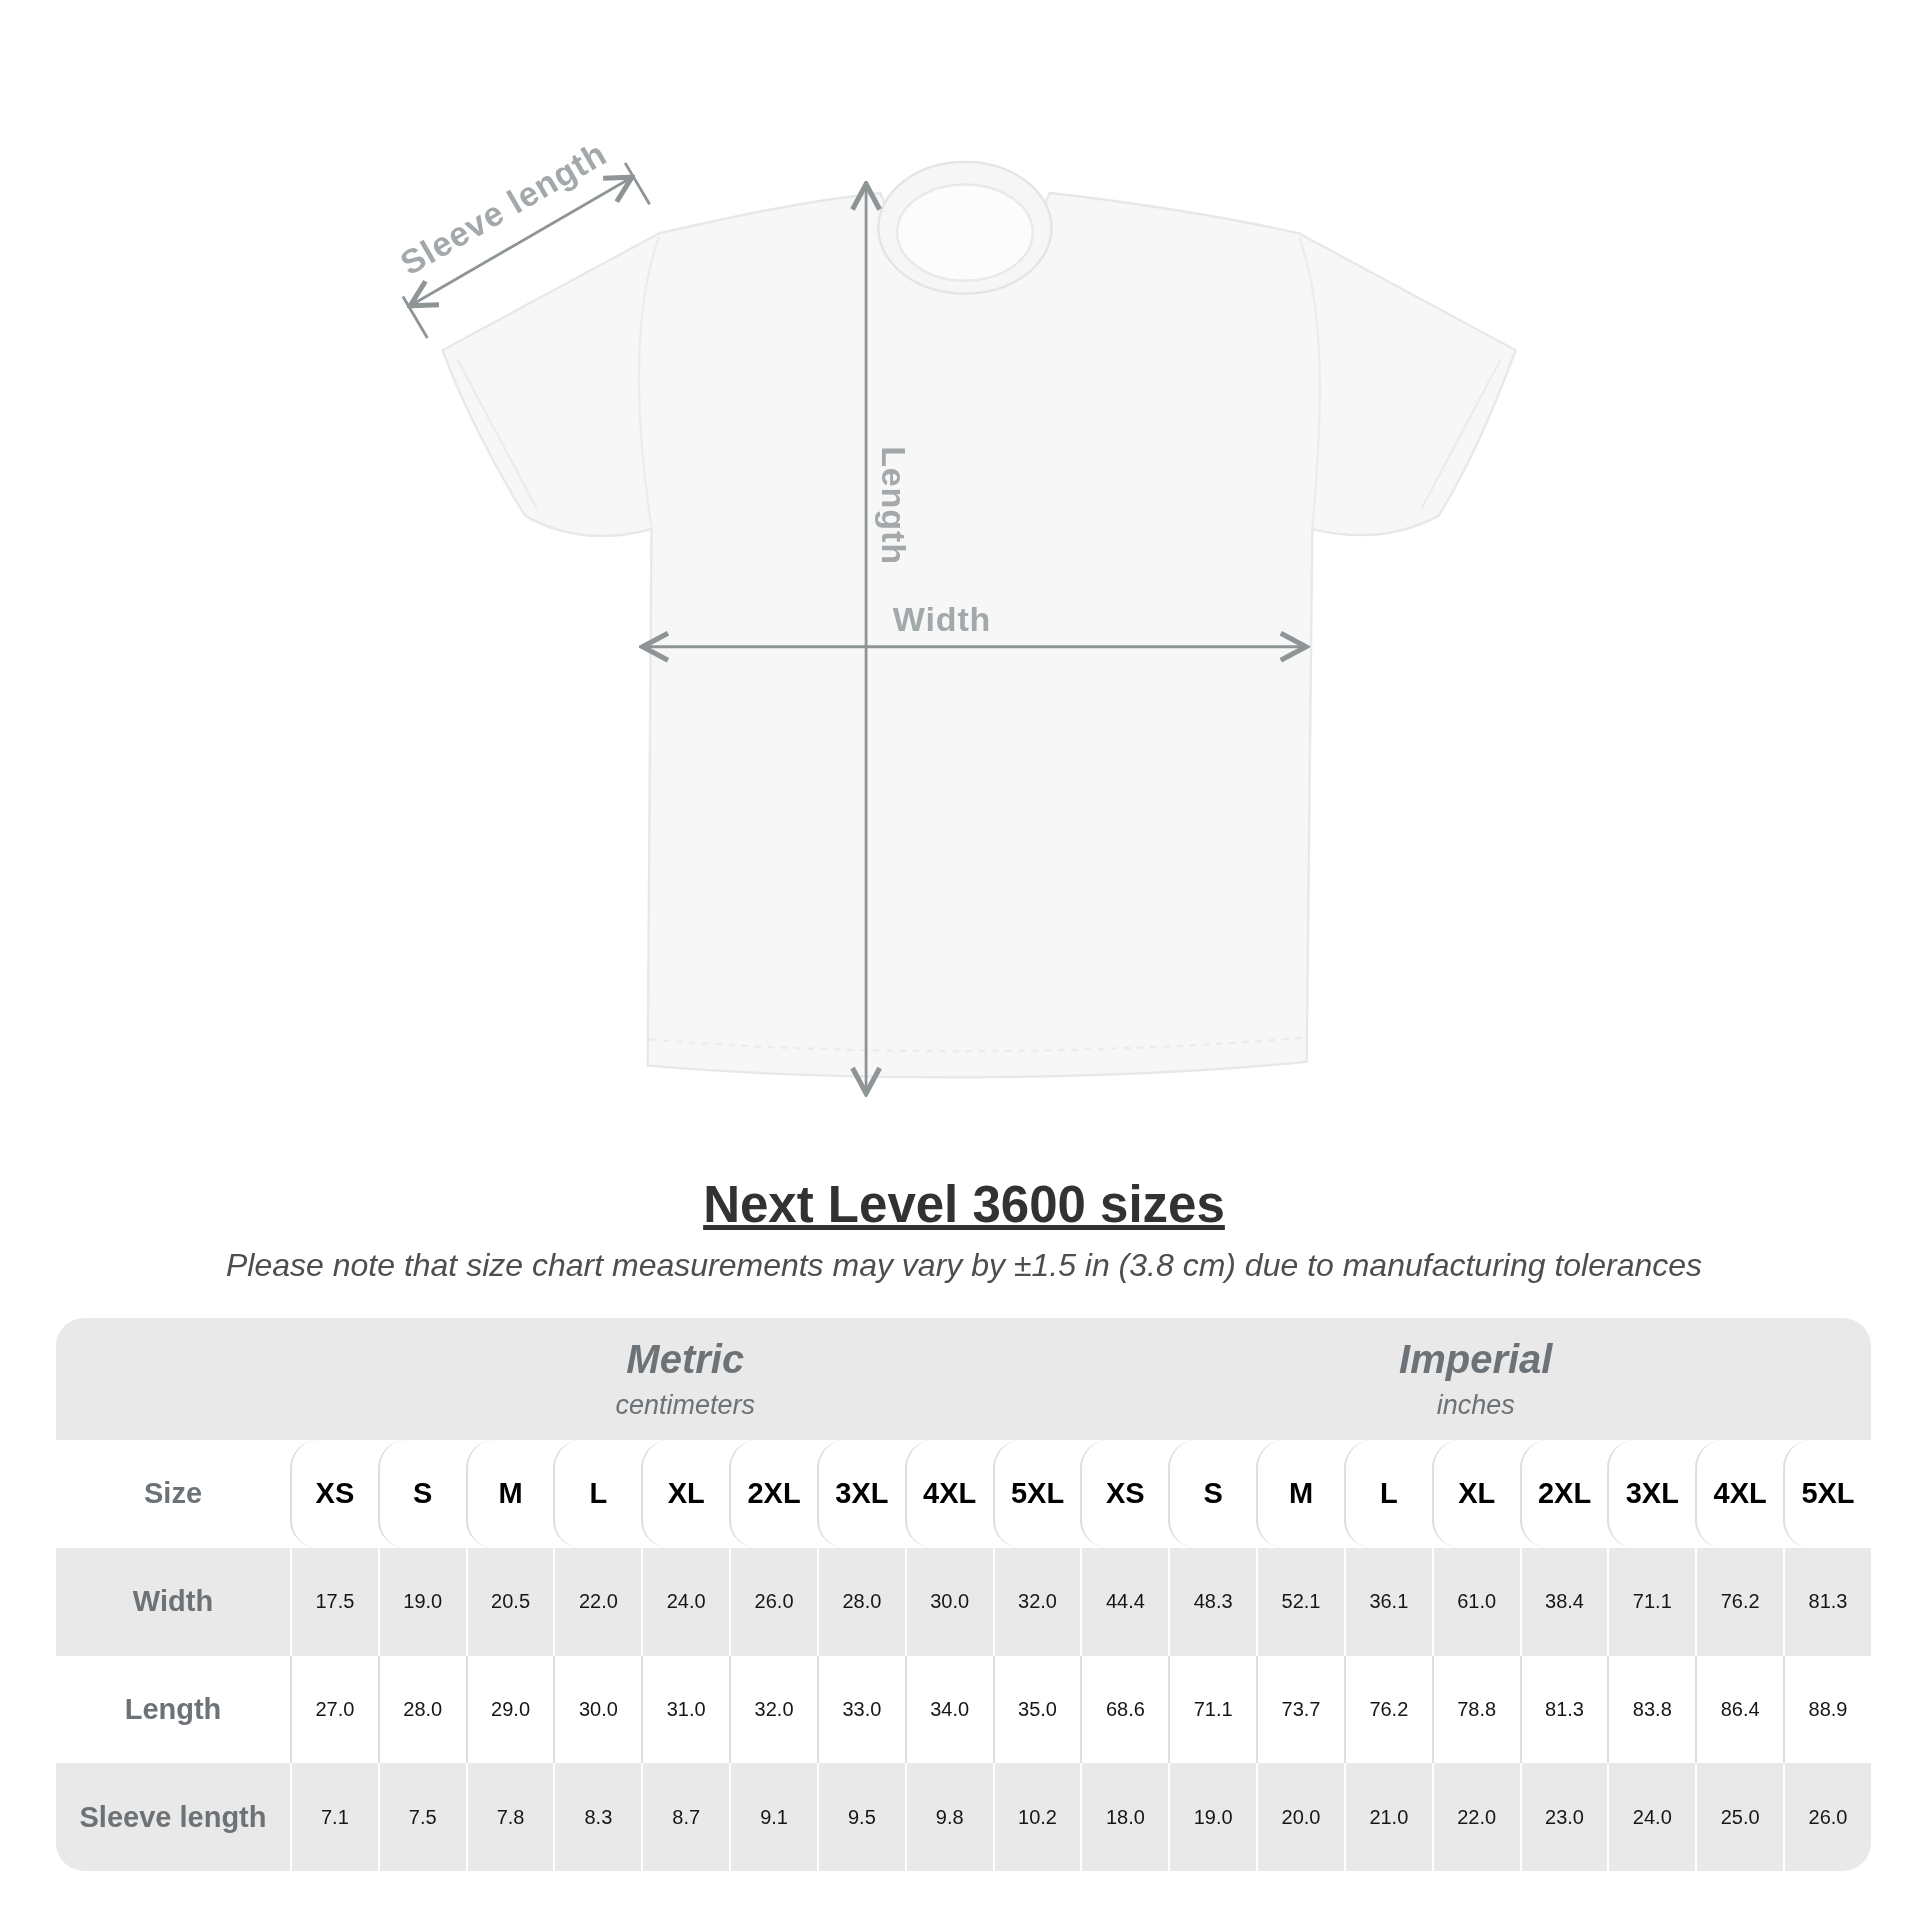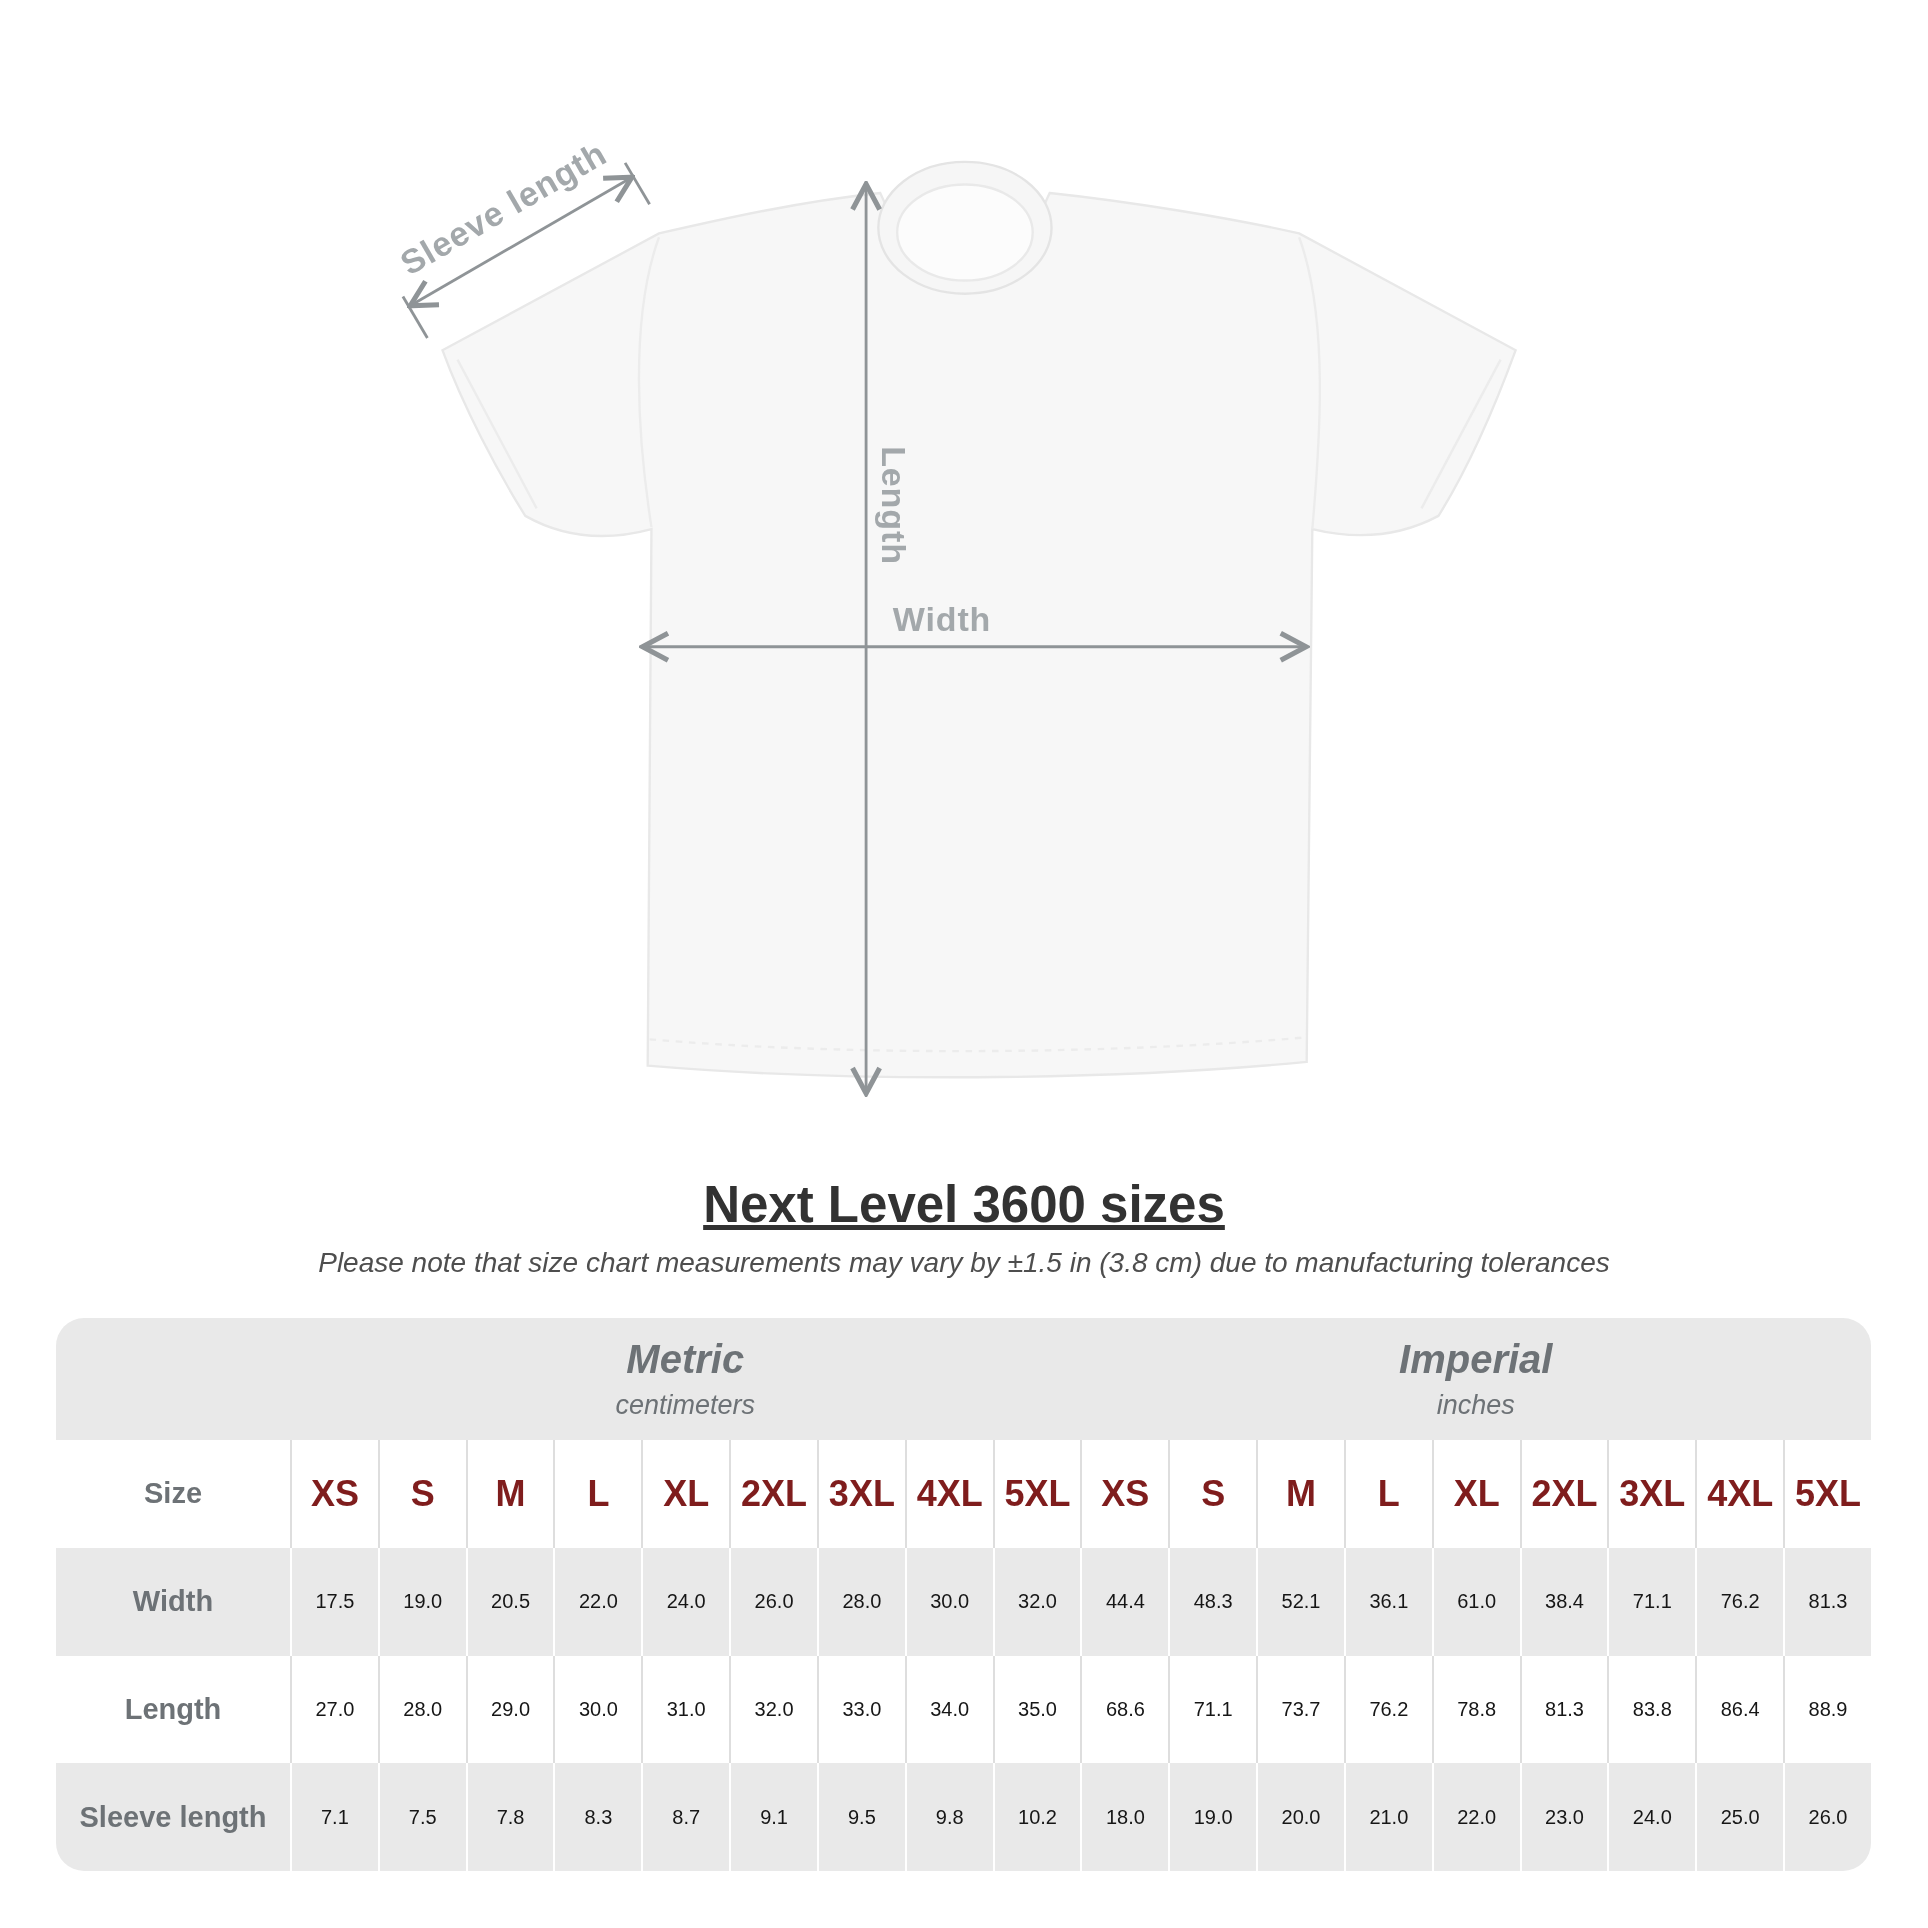--- a/index.html
+++ b/index.html
@@ -15,21 +15,21 @@
   .dim-label.sleeve { left:367px; top:186px; width:273px; transform:rotate(-30deg); }
   .dim-label.length { left:799px; top:483px; width:188px; transform:rotate(90deg); }
   .dim-label.width  { left:848px; top:597px; width:188px; }
 
   .title {
     position:absolute; left:0; top:1175px; width:1928px; margin:0;
     text-align:center; font-size:51px; font-weight:bold; color:#323232;text-decoration:underline;
   }
   .note {
     position:absolute; left:0; top:1247px; width:1928px; margin:0;
-    text-align:center; font-size:28px; font-style:italic; color:#4e4e4e;
+    text-align:center; font-size:32px; font-style:italic; color:#4e4e4e;
   }
 
   .size-table {
     position:absolute; left:56px; top:1318px; width:1815px; height:553px;
     border-radius:28px; overflow:hidden; background:#ffffff;
     display:flex; flex-direction:column;
   }
   .band { height:122px; flex:0 0 122px; background:#e9e9e9; display:flex; }
   .band-spacer { width:234px; flex:0 0 234px; }
   .band-section {
@@ -40,21 +40,21 @@
   .band-unit { font-size:27px; font-style:italic; }
 
   .trow { flex:1; display:flex; }
   .label-cell {
     width:234px; flex:0 0 234px; display:flex; align-items:center; justify-content:center;
     font-weight:bold; font-size:29px; color:#6d7276; text-align:center;
   }
   .cell { flex:1; display:flex; align-items:center; justify-content:center; border-left:2.8px solid #dedede; }
   .trow.gray { background:#e9e9e9; }
   .trow.gray .cell { border-left-color:#ffffff; }
-  .cell.head { font-weight:bold; font-size:36px; color:#7f1d1d; }
+  .cell.head { font-weight:bold; font-size:29px; color:#000000;border-radius:28px; }
   .cell.val  { font-size:20px; color:#161616; }
 </style>
 </head>
 <body>
 
 <div class="stage">
 
   <svg class="shirt-svg" viewBox="0 0 2048 2048" aria-hidden="true">
     <defs>
       <marker id="ah" viewBox="0 0 10 10" refX="8.6" refY="5" markerWidth="12" markerHeight="12" orient="auto-start-reverse">

